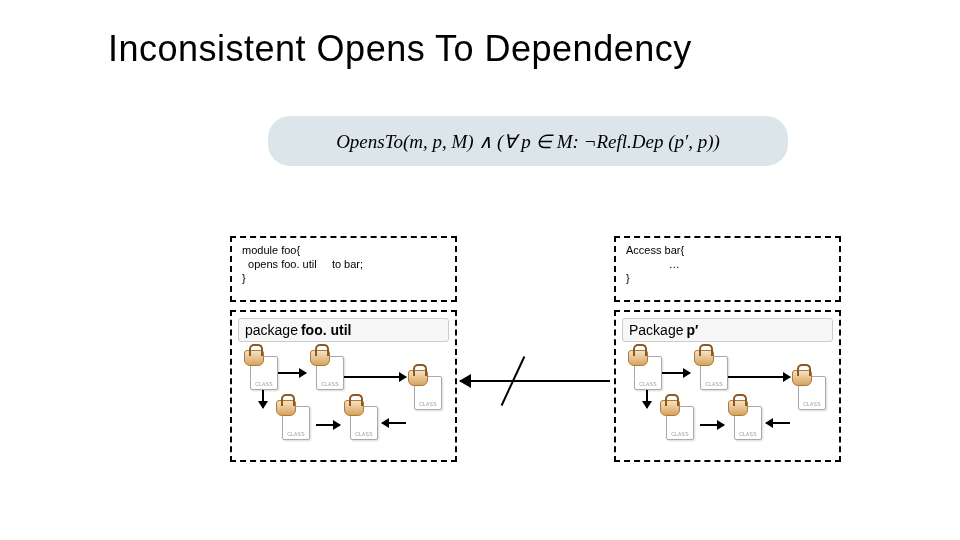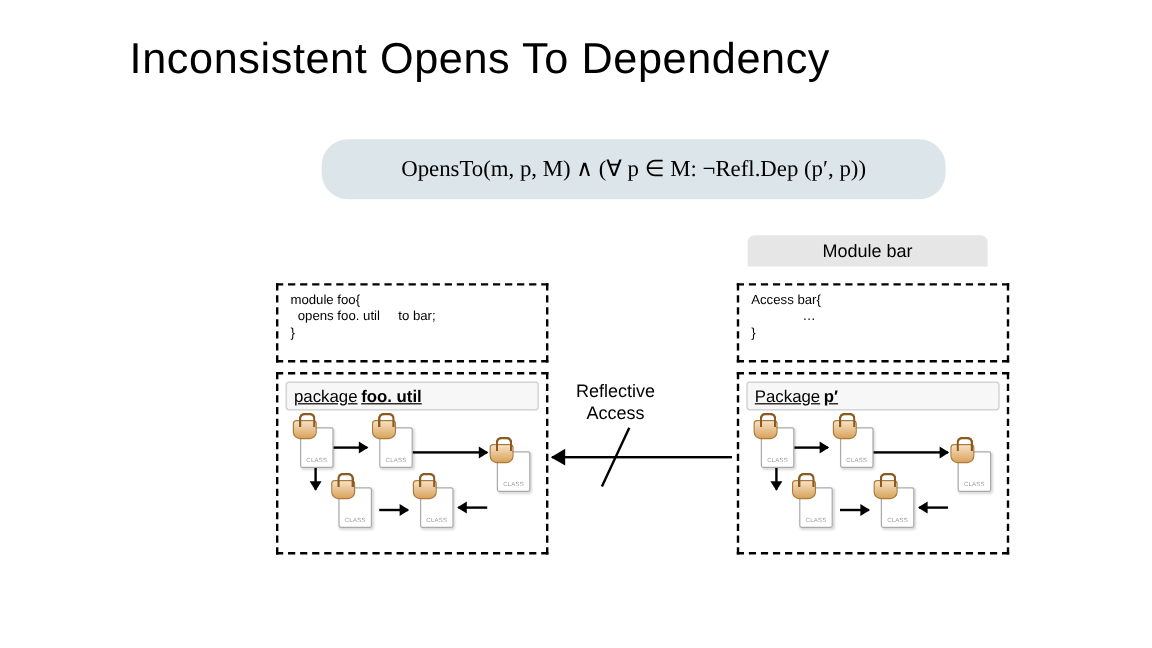--- a/index.html
+++ b/index.html
@@ -1,28 +1,28 @@
 <!DOCTYPE html>
 <html><head>
 <meta charset="utf-8">
 <style>
   html,body{margin:0;padding:0;width:960px;height:540px;background:#fff;font-family:Arial,Helvetica,sans-serif;color:#000;}
   .slide{position:relative;width:960px;height:540px;margin-left:48px;}
   .title{position:absolute;left:60px;top:28px;font-size:36px;font-weight:400;letter-spacing:0.5px;}
-  .formula-bar{position:absolute;left:220px;top:116px;width:520px;height:50px;background:#dbe5ea;border-radius:22px;display:flex;align-items:center;justify-content:center;font-family:'Cambria Math','Times New Roman',serif;font-size:19px;}
+  .formula-bar{position:absolute;left:220px;top:116px;width:520px;height:50px;background:#dbe5ea;border-radius:22px;display:flex;align-items:center;justify-content:center;font-family:'Cambria Math','Times New Roman',serif;font-style:italic;font-size:19px;}
   .module-header{position:absolute;width:200px;height:26px;background:#e6e6e6;border-top-left-radius:6px;border-top-right-radius:6px;display:flex;align-items:center;justify-content:center;font-size:15px;font-weight:500;}
   .module-header.foo{left:195px;top:196px;}
   .module-header.bar{left:575px;top:196px;}
   .code-box{position:absolute;border:2px dashed #000;background:#fff;font-family:Arial,sans-serif;font-size:11px;padding:6px 10px;line-height:1.25;white-space:pre;}
   .code-box.foo{left:182px;top:236px;width:203px;height:50px;}
   .code-box.bar{left:566px;top:236px;width:203px;height:50px;}
   .pkg-box{position:absolute;border:2px dashed #000;background:#fff;}
   .pkg-box.foo{left:182px;top:310px;width:223px;height:148px;}
   .pkg-box.bar{left:566px;top:310px;width:223px;height:148px;}
-  .pkg-label{position:absolute;left:6px;top:6px;right:6px;height:22px;background:#f7f7f7;border:1px solid #ccc;display:flex;align-items:center;padding:0 6px;font-size:14px;border-radius:3px;text-decoration:underline;}
+  .pkg-label{position:absolute;left:6px;top:6px;right:6px;height:22px;background:#f7f7f7;border:1px solid #ccc;display:flex;align-items:center;padding:0 6px;font-size:14px;border-radius:3px;}
   .pkg-label .kw{font-weight:400;margin-right:3px;}
   .pkg-label .nm{font-weight:600;}
   .class-icon{position:absolute;width:36px;height:36px;}
   .class-icon .page{position:absolute;left:6px;top:2px;width:26px;height:32px;background:#fff;border:1px solid #aaa;border-radius:2px;box-shadow:1px 1px 2px rgba(0,0,0,0.15);}
   .class-icon .page::after{content:"CLASS";position:absolute;left:0;right:0;bottom:2px;font-size:5px;text-align:center;color:#999;letter-spacing:0.2px;}
   .class-icon .cup{position:absolute;left:0;top:-4px;width:18px;height:14px;background:linear-gradient(#f7e0c4,#d9a45c);border:1px solid #aa7a38;border-radius:3px 3px 6px 6px;}
   .class-icon .cup::before{content:"";position:absolute;left:4px;top:-7px;width:10px;height:10px;border-top:2px solid #8a5a20;border-left:2px solid #8a5a20;border-right:2px solid #8a5a20;border-radius:5px 5px 0 0;border-bottom:none;background:transparent;}
   .midlabel{position:absolute;left:432px;top:318px;font-size:15px;text-align:center;line-height:1.2;}
   .bigarrow{position:absolute;left:412px;top:380px;width:150px;height:2px;background:#000;}
   .bigarrow::before{content:"";position:absolute;left:-1px;top:-6px;border-right:12px solid #000;border-top:7px solid transparent;border-bottom:7px solid transparent;}
@@ -37,21 +37,20 @@
 </head>
 <body>
 <div class="slide">
 
 <div class="title">Inconsistent Opens To Dependency</div>
 
 <div class="formula-bar">
   <span>OpensTo(m, p, M)  ∧ (∀ p ∈ M: ¬Refl.Dep (p′, p))</span>
 </div>
 
-<div class="module-header bar">Module bar</div>
 
 <div class="code-box foo">module foo{
   opens foo. util     to bar;
 }</div>
 <div class="code-box bar">Access bar{
               …
 }</div>
 
 <div class="pkg-box foo">
   <div class="pkg-label">
@@ -110,20 +109,18 @@
         <div class="page"></div>
         <div class="cup"></div>
       </div>
   <div class="intra-arrow" style="left:46px;top:60px;width:28px;"></div>
   <div class="intra-arrow vert" style="left:30px;top:78px;height:18px;"></div>
   <div class="intra-arrow" style="left:84px;top:112px;width:24px;"></div>
   <div class="intra-arrow" style="left:112px;top:64px;width:62px;"></div>
   <div class="intra-arrow rev" style="left:150px;top:110px;width:24px;"></div>
 </div>
 
-<div class="midlabel" style="white-space:pre;">Reflective
-Access</div>
 <div class="bigarrow"></div>
 <div class="forbid"></div>
 
 <div class="pagenum">88</div>
 
 </div>
 
 </body></html>

